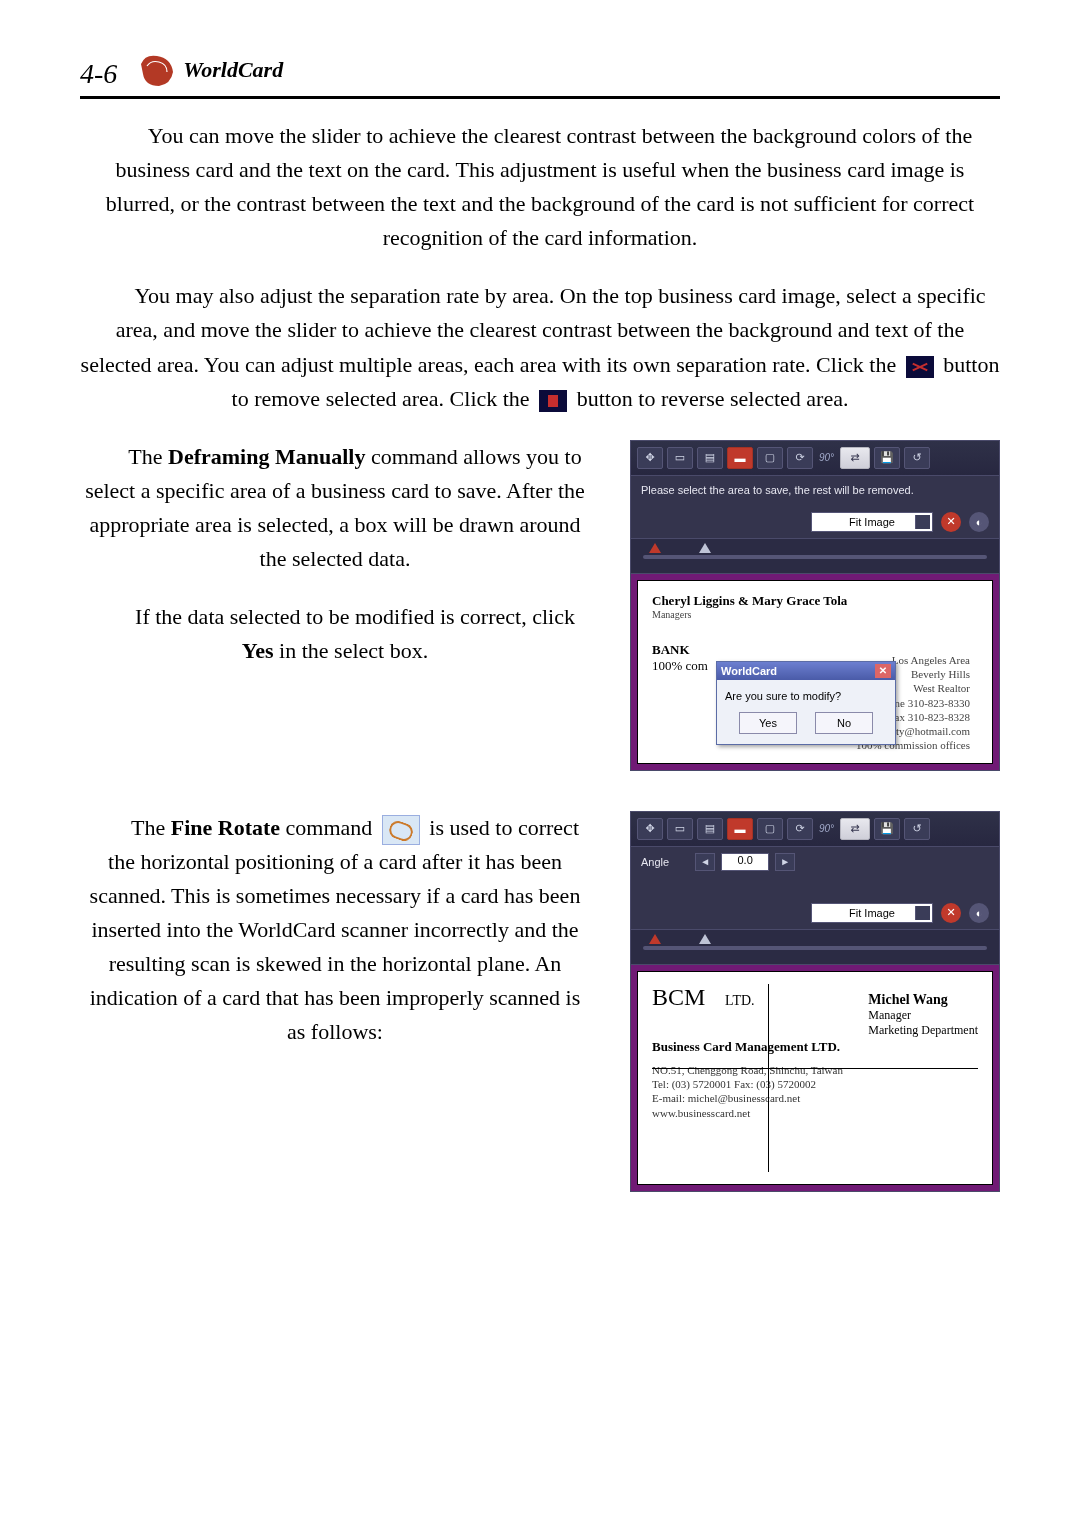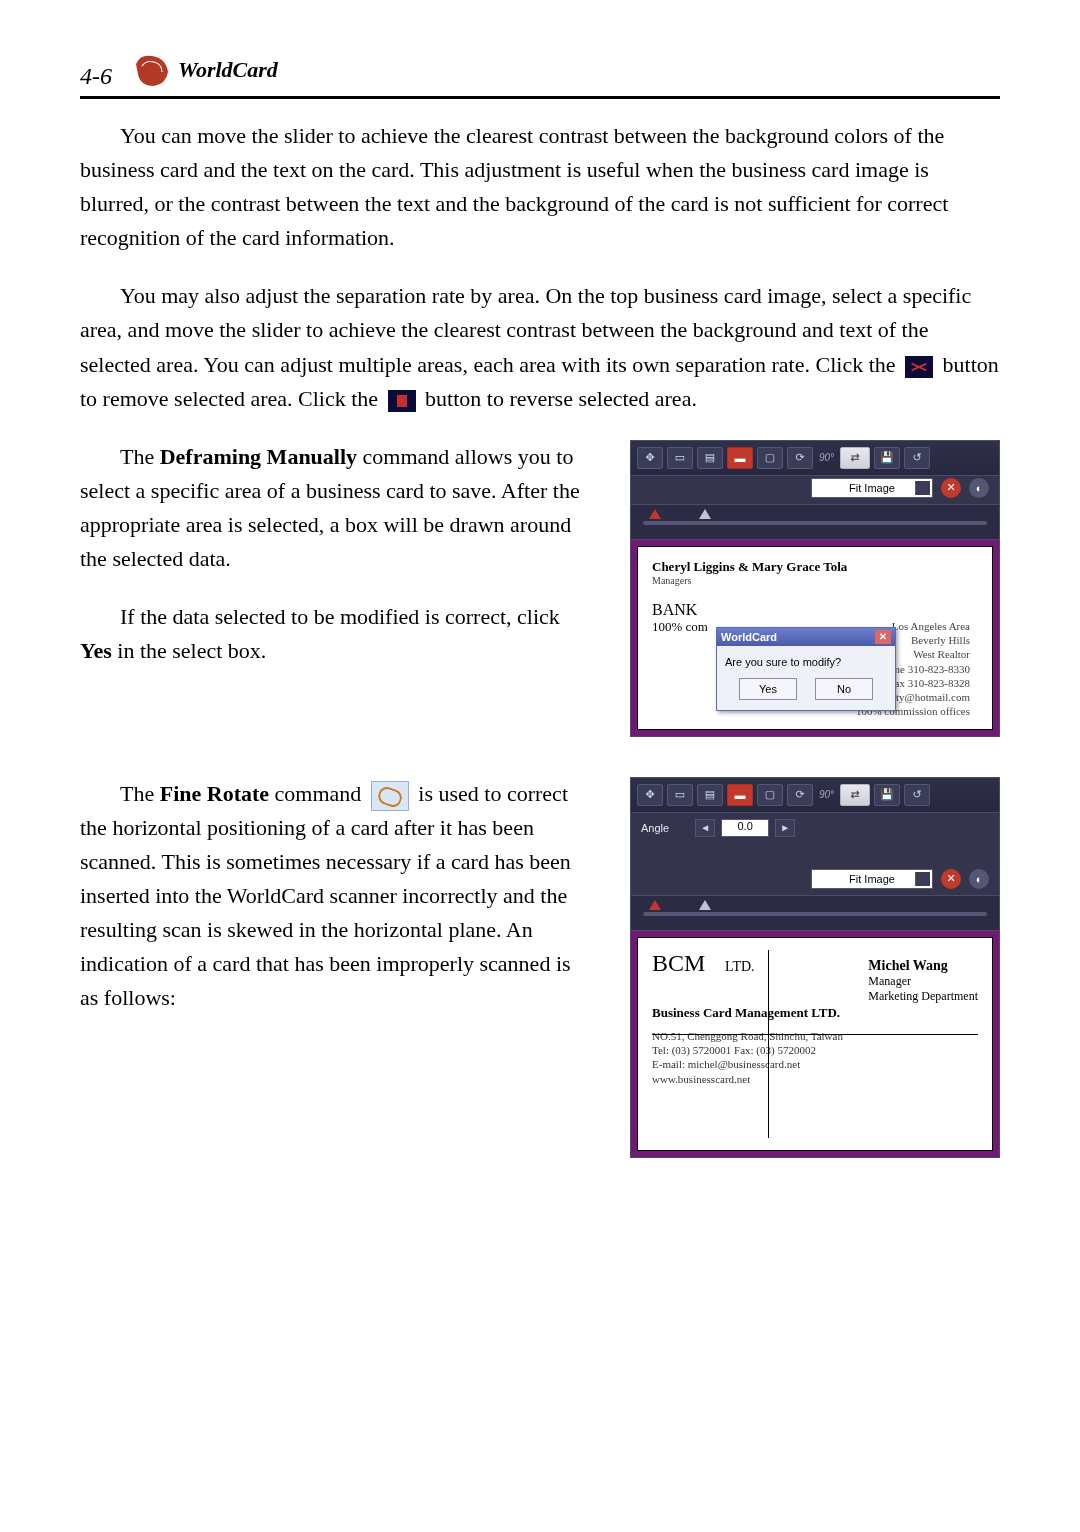--- a/index.html
+++ b/index.html
@@ -14,21 +14,21 @@
   }
   .header-row {
     display: flex;
     align-items: flex-end;
     border-bottom: 3px solid #000;
     padding-bottom: 6px;
     margin-bottom: 20px;
   }
   .page-num {
     font-style: italic;
-    font-size: 24px;
+    font-size: 28px;
     margin-right: 20px;
   }
   .logo-block {
     display: flex;
     align-items: center;
     gap: 6px;
   }
   .logo-cal {
     width: 40px;
     height: 40px;
@@ -38,20 +38,21 @@
   .product-name {
     font-weight: bold;
     font-style: italic;
     font-size: 22px;
   }
   p.body {
     font-size: 22px;
     line-height: 1.55;
     text-indent: 40px;
     margin: 0 0 24px 0;
+    text-align: center;
   }
   .icon-inline {
     display: inline-block;
     vertical-align: middle;
     width: 28px;
     height: 22px;
     background: #0b0b3a;
     position: relative;
     margin: 0 4px;
   }
@@ -328,40 +329,41 @@
           <span class="tb-btn">▭</span>
           <span class="tb-btn">▤</span>
           <span class="tb-btn stop">▬</span>
           <span class="tb-btn">▢</span>
           <span class="tb-btn">⟳</span>
           <span class="tb-rot-label">90°</span>
           <span class="tb-btn cardswap">⇄</span>
           <span class="tb-btn">💾</span>
           <span class="tb-btn">↺</span>
         </div>
+        <div class="status-strip">Please select the area to save, the rest will be removed.</div>
         <div class="fit-row">
           <span></span>
           <div style="display:flex; align-items:center; gap:8px;">
             <div class="fit-select">
               <span>Fit Image</span>
             </div>
             <span class="round-btn red">✕</span>
             <span class="round-btn gray">◐</span>
           </div>
         </div>
         <div class="slider-gutter">
           <span class="pointer-red"></span>
           <span class="pointer-white"></span>
           <div class="slider-track"></div>
         </div>
         <div class="card-canvas">
           <div class="card card-panel-rel" style="height:160px;">
             <div class="name-hd">Cheryl Liggins &amp; Mary Grace Tola</div>
             <div class="sub-hd">Managers</div>
-            <div style="font-weight:normal; font-size:16px; margin-top:15px;">BANK</div>
+            <div style="font-weight:bold; font-size:13px; margin-top:22px;">BANK</div>
             <div style="font-size:13px;">100% com</div>
             <div class="float-r" style="position:absolute; right:22px; bottom:10px;">
               <div>Los Angeles Area</div>
               <div>Beverly Hills</div>
               <div>West Realtor</div>
               <div>Phone 310-823-8330</div>
               <div>Fax 310-823-8328</div>
               <div>E-mail:barkersrealty@hotmail.com</div>
               <div>100% commission offices</div>
             </div>

